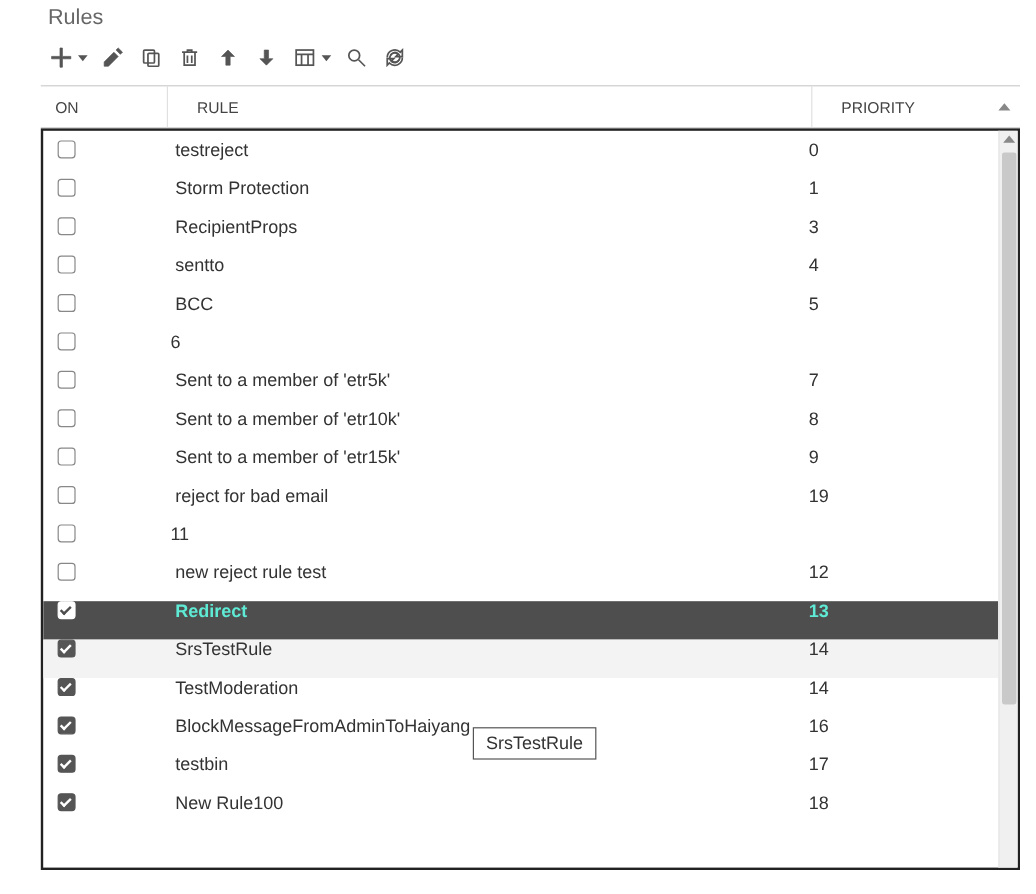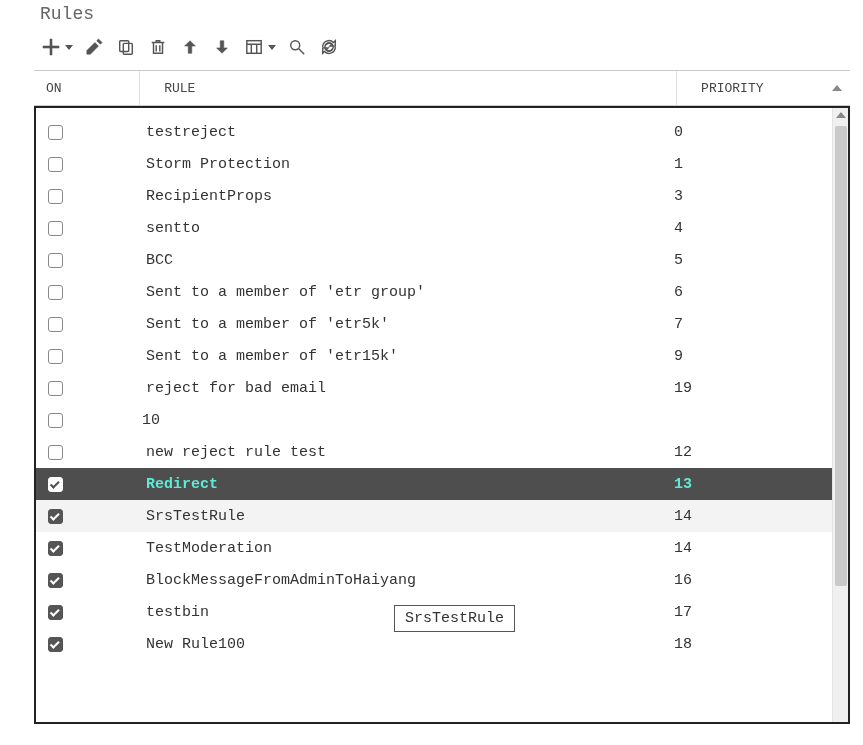--- a/index.html
+++ b/index.html
@@ -6,21 +6,21 @@
   html, body {
     margin: 0; padding: 0;
     font-family: "Segoe UI", Arial, sans-serif;
     font-size: 15px;
     color: #333;
     background: #fff;
     width: 863px;
     height: 745px;
     overflow: hidden;
   }
-  .panel { padding: 4px 0 12px 40px; font-family: Liberation Mono, monospace; }
+  .panel { padding: 4px 0 12px 40px; }
   .title {
     font-size: 18px;
     color: #666;
     margin-bottom: 8px;
   }
   .toolbar {
     display: flex;
     align-items: center;
     gap: 10px;
     padding: 4px 0 12px 0;
@@ -80,21 +80,21 @@
     position: relative;
     display: flex;
   }
   .rows {
     flex: 1 1 auto;
     overflow: hidden;
     padding-top: 8px;
   }
   .row {
     display: flex;
-    align-items: center;
+    align-items: flex-start;
     height: 32px;
   }
   .row .c-on { width: 106px; display: flex; align-items: center; padding-left: 12px; }
   .row .c-rule { width: 532px; padding-left: 4px; }
   .row .c-pri { width: 150px; }
   .row.selected {
     background: #4e4e4e;
     color: #5eead4;
     font-weight: 600;
   }
@@ -266,49 +266,55 @@
             <div class="c-on">
               <span class="cb"></span>
             </div>
             <div class="c-rule">BCC</div>
             <div class="c-pri">5</div>
           </div>
           <div class="row">
             <div class="c-on">
               <span class="cb"></span>
             </div>
-            <div class="c-rule">Sent to a member of 'etr group'</div>
             <div class="c-pri">6</div>
           </div>
           <div class="row">
             <div class="c-on">
               <span class="cb"></span>
             </div>
             <div class="c-rule">Sent to a member of 'etr5k'</div>
             <div class="c-pri">7</div>
           </div>
           <div class="row">
             <div class="c-on">
               <span class="cb"></span>
             </div>
+            <div class="c-rule">Sent to a member of 'etr10k'</div>
+            <div class="c-pri">8</div>
+          </div>
+          <div class="row">
+            <div class="c-on">
+              <span class="cb"></span>
+            </div>
             <div class="c-rule">Sent to a member of 'etr15k'</div>
             <div class="c-pri">9</div>
           </div>
           <div class="row">
             <div class="c-on">
               <span class="cb"></span>
             </div>
             <div class="c-rule">reject for bad email</div>
             <div class="c-pri">19</div>
           </div>
           <div class="row">
             <div class="c-on">
               <span class="cb"></span>
             </div>
-            <div class="c-pri">10</div>
+            <div class="c-pri">11</div>
           </div>
           <div class="row">
             <div class="c-on">
               <span class="cb"></span>
             </div>
             <div class="c-rule">new reject rule test</div>
             <div class="c-pri">12</div>
           </div>
           <div class="row selected">
             <div class="c-on">

